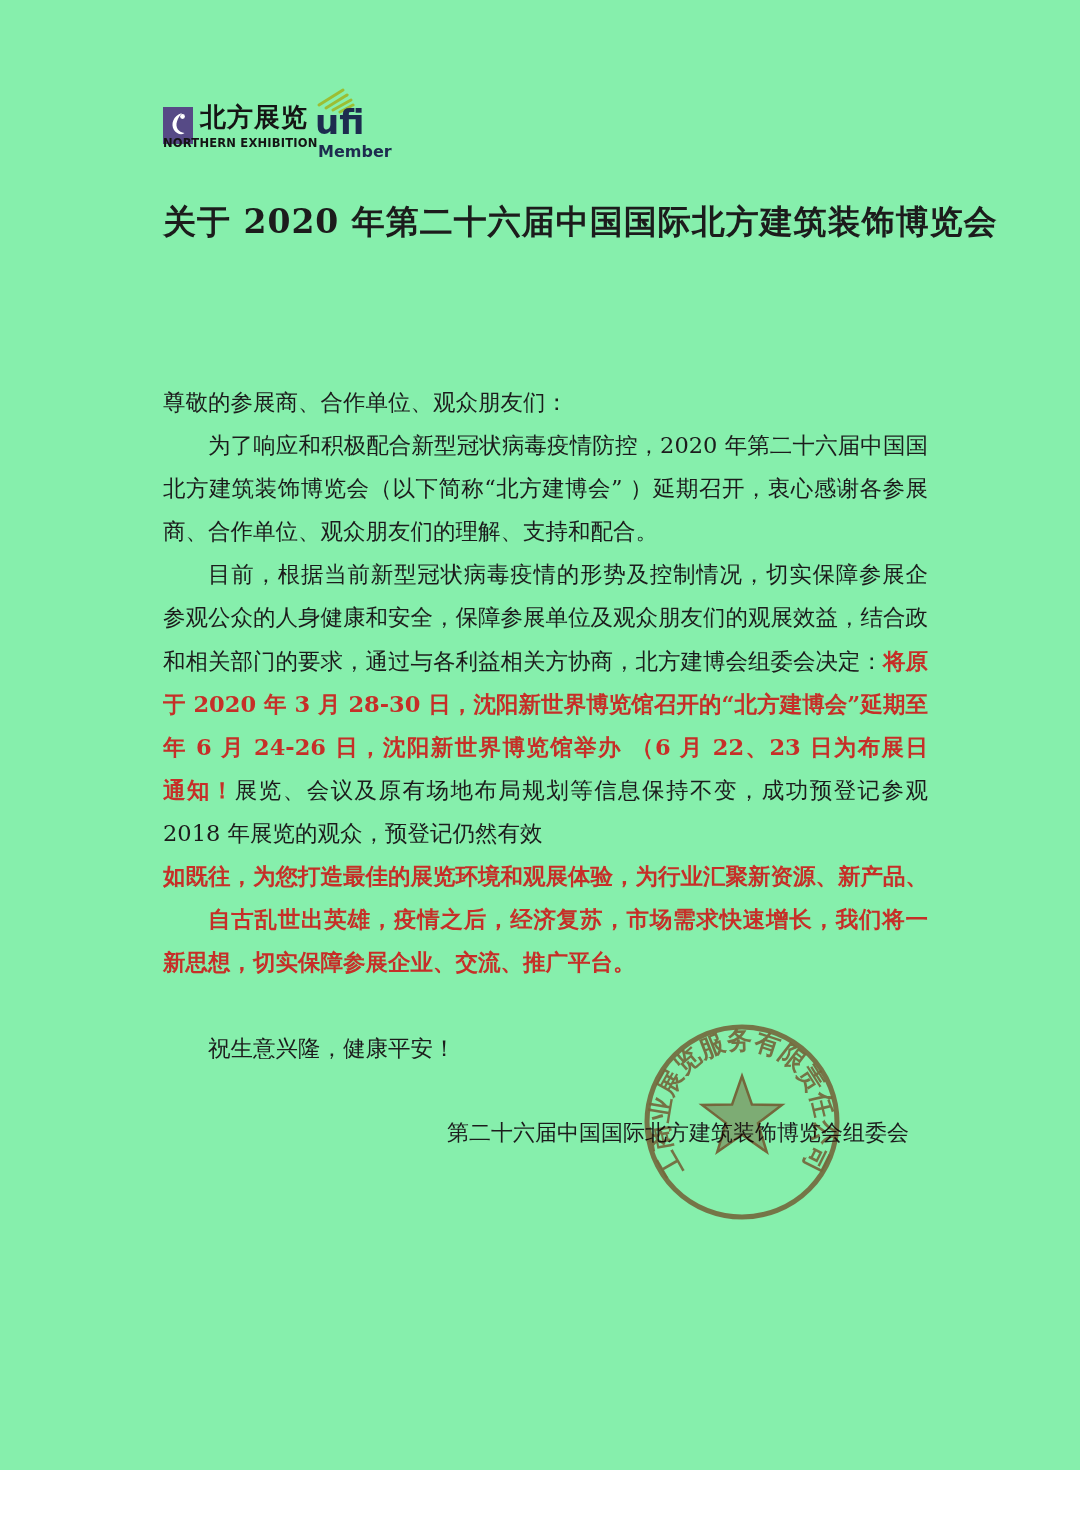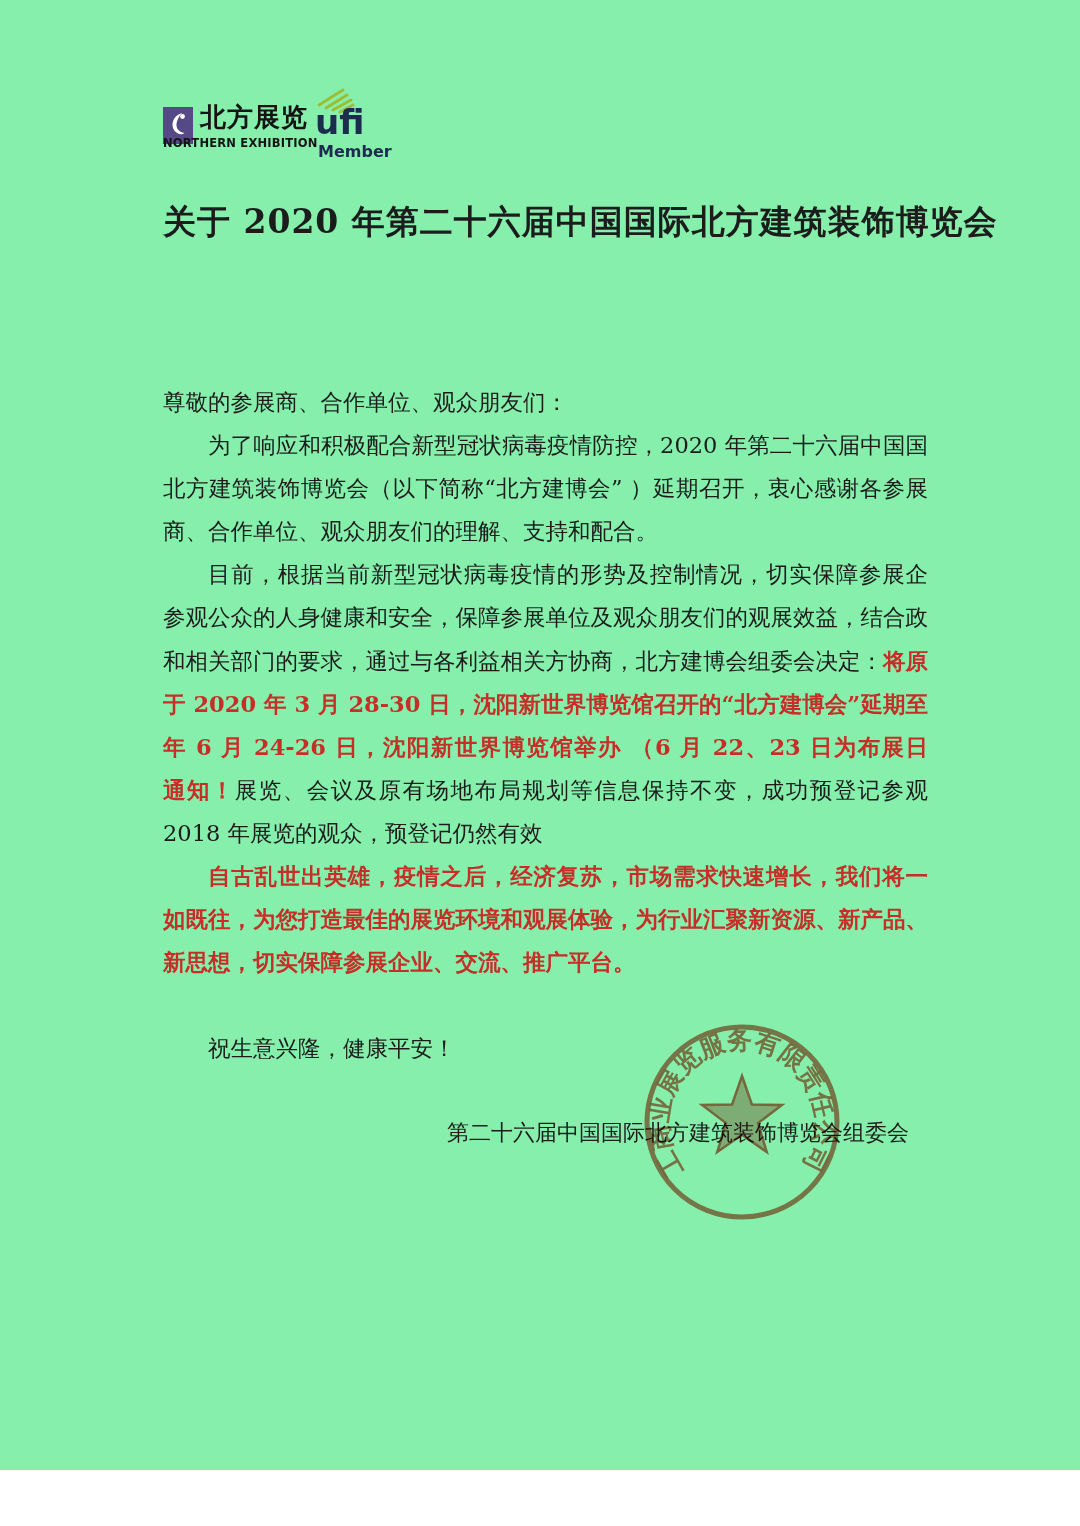--- a/index.html
+++ b/index.html
@@ -84,22 +84,22 @@
       <div class="bline just ind"><span>为了响应和积极配合新型冠状病毒疫情防控，2020 年第二十六届中国国际</span></div>
       <div class="bline just"><span>北方建筑装饰博览会（以下简称“北方建博会” ）延期召开，衷心感谢各参展</span></div>
       <div class="bline"><span>商、合作单位、观众朋友们的理解、支持和配合。</span></div>
       <div class="bline just ind"><span>目前，根据当前新型冠状病毒疫情的形势及控制情况，切实保障参展企业、</span></div>
       <div class="bline just"><span>参观公众的人身健康和安全，保障参展单位及观众朋友们的观展效益，结合政府</span></div>
       <div class="bline just"><span>和相关部门的要求，通过与各利益相关方协商，北方建博会组委会决定：</span><span class="red">将原定</span></div>
       <div class="bline just"><span class="red">于 2020 年 3 月 28-30 日，沈阳新世界博览馆召开的“北方建博会”延期至 2020</span></div>
       <div class="bline just"><span class="red">年 6 月 24-26 日，沈阳新世界博览馆举办 （6 月 22、23 日为布展日期），特此</span></div>
       <div class="bline just"><span class="red">通知！</span><span>展览、会议及原有场地布局规划等信息保持不变，成功预登记参观</span></div>
       <div class="bline"><span>2018 年展览的观众，预登记仍然有效</span></div>
+      <div class="bline just"><span class="red">如既往，为您打造最佳的展览环境和观展体验，为行业汇聚新资源、新产品、</span></div>
       <div class="bline just ind"><span class="red">自古乱世出英雄，疫情之后，经济复苏，市场需求快速增长，我们将一</span></div>
-      <div class="bline just"><span class="red">如既往，为您打造最佳的展览环境和观展体验，为行业汇聚新资源、新产品、</span></div>
       <div class="bline"><span class="red">新思想，切实保障参展企业、交流、推广平台。</span></div>
       <div class="bline"></div>
       <div class="bline ind"><span>祝生意兴隆，健康平安！</span></div>
     </div>
 
   <div class="signature">
     <div class="sig-org">第二十六届中国国际北方建筑装饰博览会组委会</div>
   </div>
 
   <div class="stamp">

